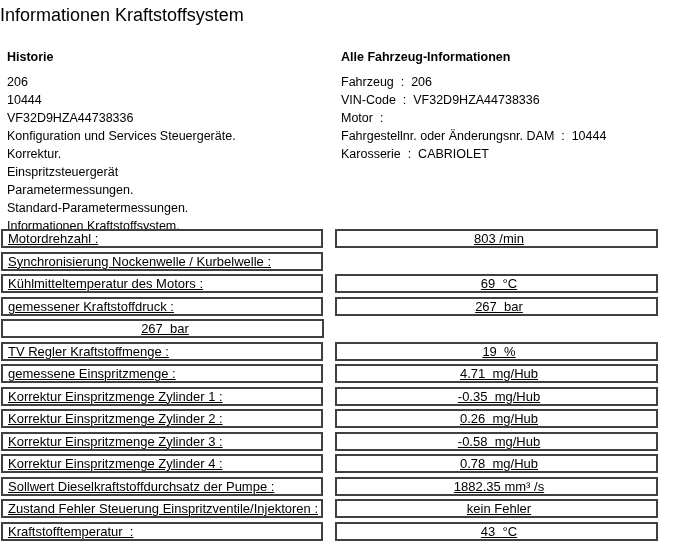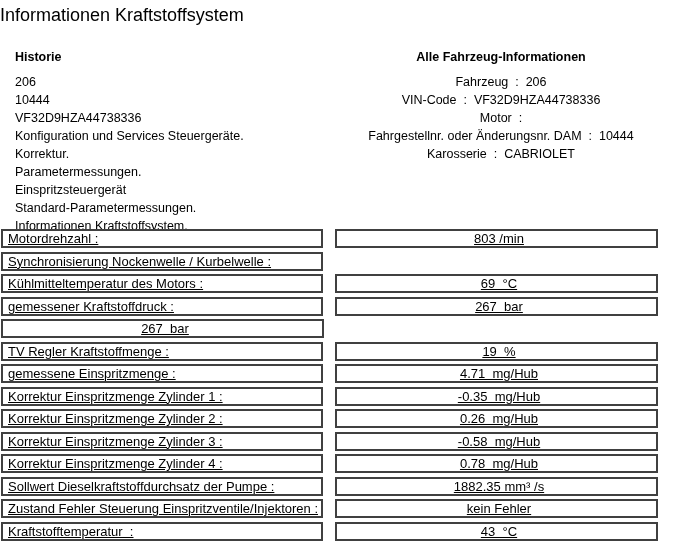--- a/index.html
+++ b/index.html
@@ -19,22 +19,22 @@
     font-size: 18px;
     font-weight: 400;
     white-space: pre;
   }
 
   .col {
     position: absolute;
     top: 50px;
     font-size: 12.5px;
   }
-  .col-left  { left: 15px;  width: 315px; }
-  .col-right { left: 341px; width: 320px; text-align: center; }
+  .col-left  { left: 7px;  width: 315px; }
+  .col-right { left: 341px; width: 320px; }
 
   .col-heading {
     font-weight: 700;
     font-size: 12.5px;
     margin-bottom: 9px;
     white-space: pre;
   }
   .col ul { list-style: none; }
   .col li {
     line-height: 18px;
@@ -78,23 +78,23 @@
         <li>206</li>
 
         <li>10444</li>
 
         <li>VF32D9HZA44738336</li>
 
         <li>Konfiguration und Services Steuergeräte.</li>
 
         <li>Korrektur.</li>
 
+        <li>Einspritzsteuergerät</li>
+
         <li>Parametermessungen.</li>
-
-        <li>Einspritzsteuergerät</li>
 
         <li>Standard-Parametermessungen.</li>
 
         <li>Informationen Kraftstoffsystem.</li>
       </ul>
   </div>
 
   <div class="col col-right">
     <div class="col-heading">Alle Fahrzeug-Informationen</div>
     <ul>

